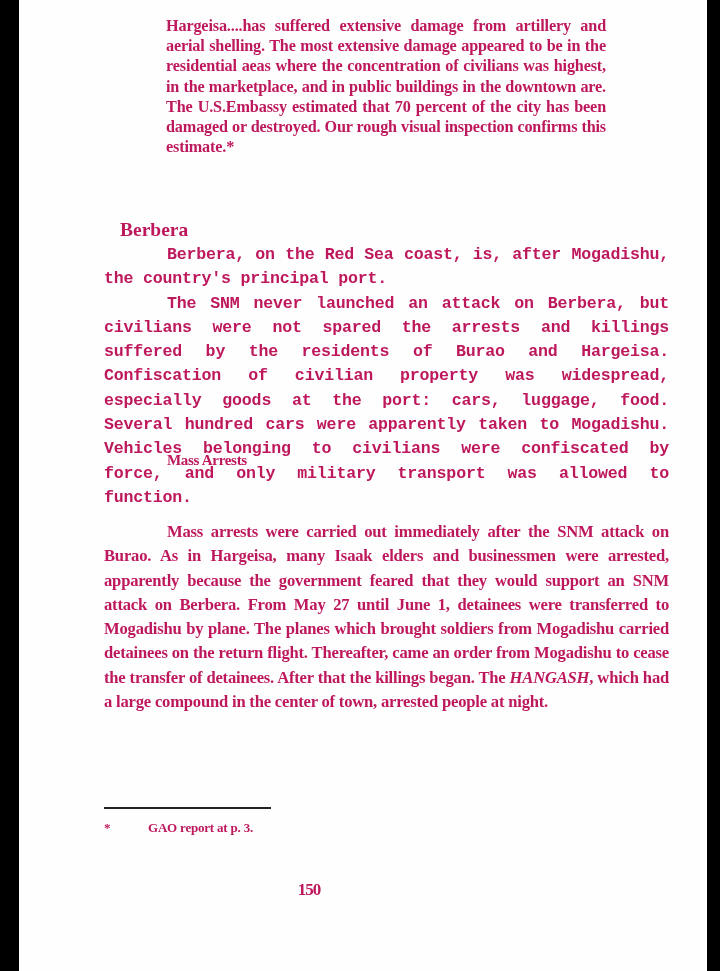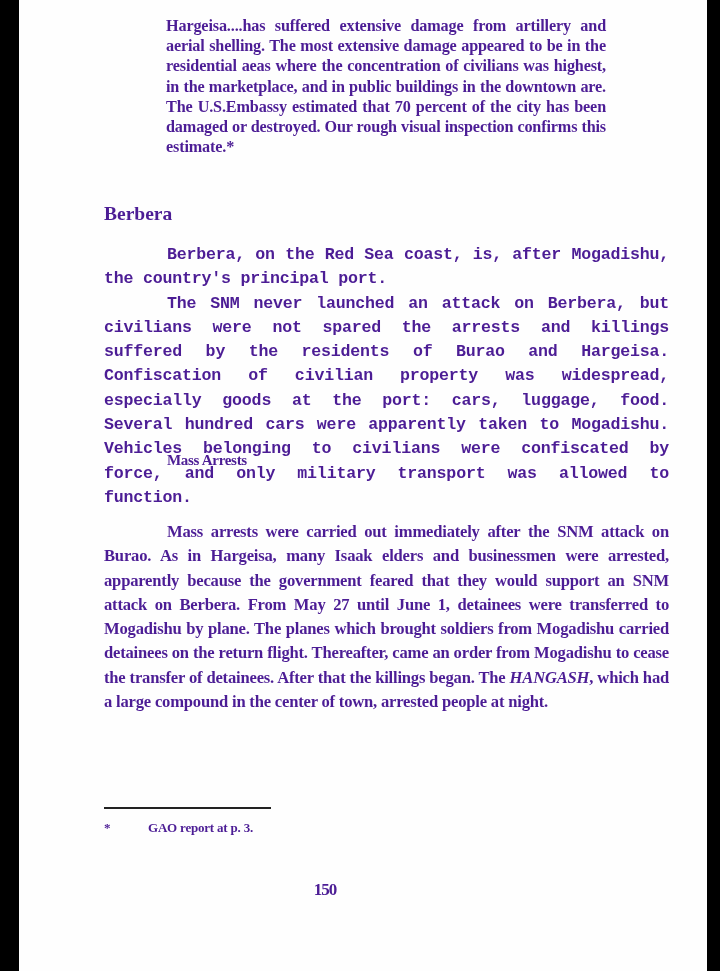--- a/index.html
+++ b/index.html
@@ -13,42 +13,42 @@
     position: relative;
     overflow: hidden;
   }
   .page {
     position: absolute;
     left: 19px;
     top: 0;
     width: 688px;
     height: 971px;
     background: #fefefe;
-    color: #4c1d95;
+    color: #be185d;
     font-family: "Liberation Serif", "DejaVu Serif", serif;
   }
   .blockquote {
     position: absolute;
     left: 147px;
     top: 16px;
     width: 440px;
     font-size: 16.2px;
     line-height: 20.2px;
     font-weight: bold;
     text-align: justify;
     letter-spacing: -0.15px;
   }
   .blockquote p { margin: 0; }
   .heading {
     position: absolute;
     left: 85px;
     top: 203px;
     font-size: 19.5px;
     font-weight: bold;
-    margin: 0;
+    margin: 16px;
   }
   .body {
     position: absolute;
     left: 85px;
     width: 565px;
     font-size: 16.6px;
     line-height: 24.3px;
     font-weight: bold;
     text-align: justify;
     letter-spacing: -0.2px;
@@ -78,21 +78,21 @@
     left: 85px;
     top: 820px;
     font-size: 13px;
     font-weight: bold;
     display: flex;
     letter-spacing: -0.2px;
   }
   .footnote .mark { width: 44px; }
   .page-number {
     position: absolute;
-    left: 16px;
+    left: 0;
     width: 580px;
     top: 880px;
     text-align: center;
     font-size: 17px;
     font-weight: bold;
     letter-spacing: -1px;
   }
   em { font-style: italic; }
 </style>
 </head>

